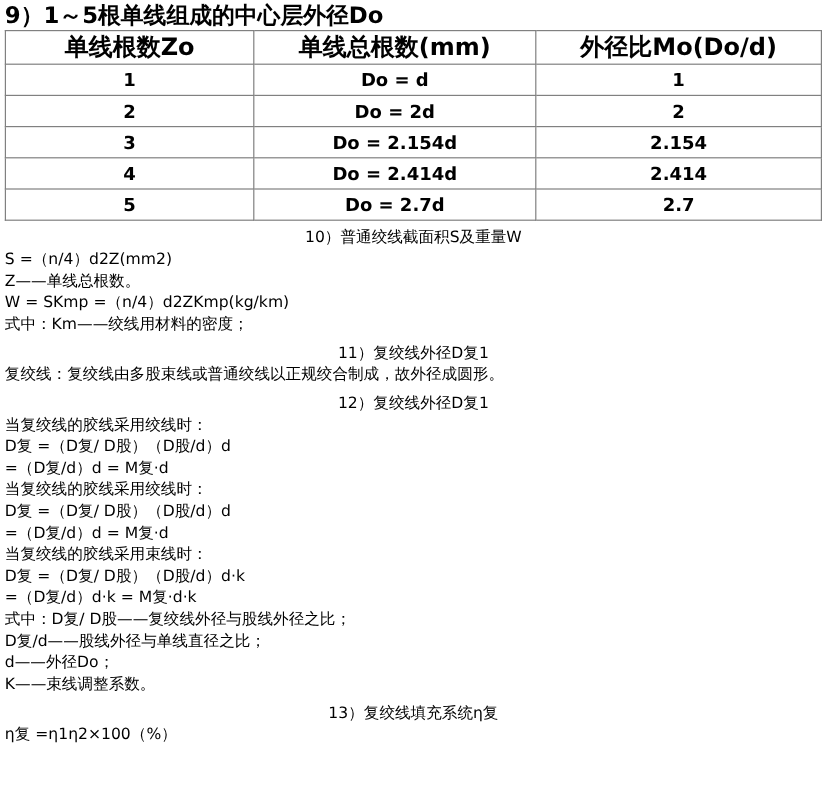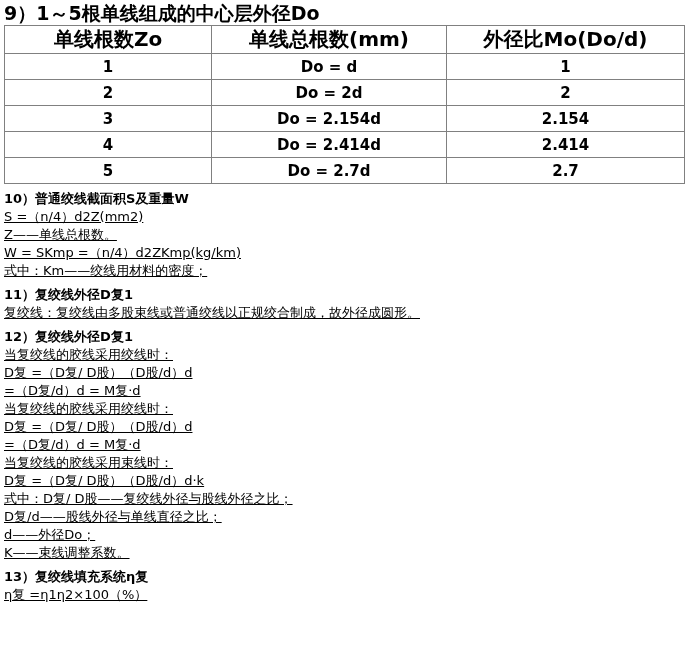--- a/index.html
+++ b/index.html
@@ -47,29 +47,29 @@
   }
   .col1 { width: 206px; }
   .col2 { width: 234px; }
   .col3 { width: 237px; }
 
   .block {
     margin: 0 0 0 4px;
   }
   .b-head {
     font-size: 13px;
-    font-weight: bold;
+    font-weight: normal;
     line-height: 18px;
     margin-top: 6px;
+    text-align: center;
   }
   .b-line {
     font-size: 13px;
     line-height: 18px;
     white-space: pre-wrap;
-    text-decoration: underline;
   }
 </style>
 </head>
 <body>
 
 <div class="page">
 
   <div class="sec-heading">9）1～5根单线组成的中心层外径Do</div>
 
   <table class="data">
@@ -128,20 +128,21 @@
     <div class="b-line">当复绞线的胶线采用绞线时：</div>
     <div class="b-line">D复 =（D复/ D股）（D股/d）d</div>
     <div class="b-line">=（D复/d）d = M复·d</div>
 
     <div class="b-line">当复绞线的胶线采用绞线时：</div>
     <div class="b-line">D复 =（D复/ D股）（D股/d）d</div>
     <div class="b-line">=（D复/d）d = M复·d</div>
 
     <div class="b-line">当复绞线的胶线采用束线时：</div>
     <div class="b-line">D复 =（D复/ D股）（D股/d）d·k</div>
+    <div class="b-line">=（D复/d）d·k = M复·d·k</div>
 
     <div class="b-line">式中：D复/ D股——复绞线外径与股线外径之比；</div>
     <div class="b-line">D复/d——股线外径与单线直径之比；</div>
     <div class="b-line">d——外径Do；</div>
     <div class="b-line">K——束线调整系数。</div>
   </div>
 
   <div class="block">
     <div class="b-head">13）复绞线填充系统η复</div>
     <div class="b-line">η复 =η1η2×100（%）</div>

